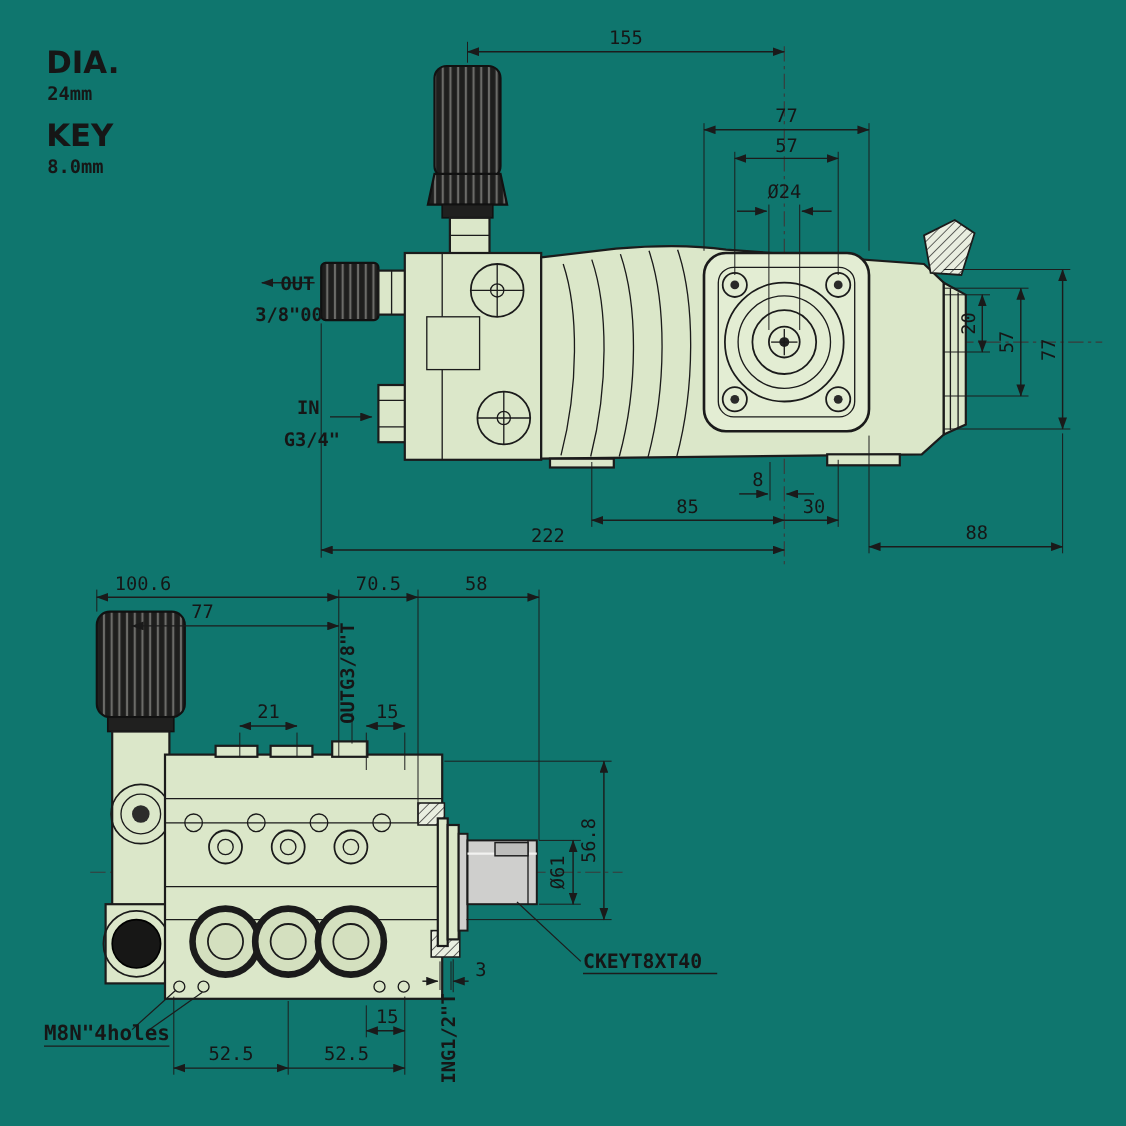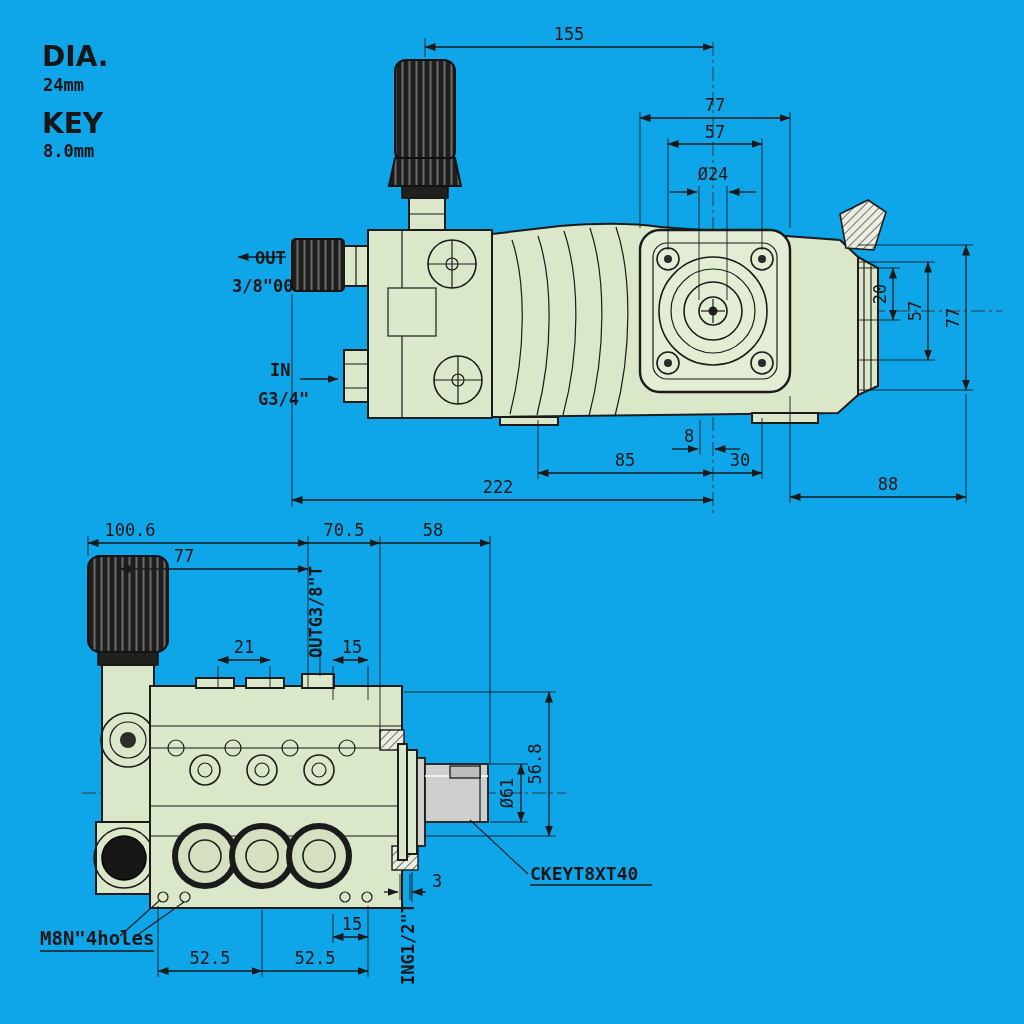--- a/index.html
+++ b/index.html
@@ -1,16 +1,16 @@
 <!DOCTYPE html>
 <html><head>
 <meta charset="utf-8">
 <style>
   html,body{margin:0;padding:0;background:#eeeeec;}
-  .page{width:1024px;height:1024px;background:#0ea5e9;position:relative;overflow:hidden;}
+  .page{width:1024px;height:1024px;background:#0f766e;position:relative;overflow:hidden;}
   svg{display:block;}
   text{fill:#161616;font-family:"DejaVu Sans Mono","Liberation Mono",monospace;}
   .dim{font-size:17px;}
   .dim-b{font-size:17px;font-weight:bold;}
   .note{font-size:18px;font-weight:bold;}
   .note-lg{font-size:19px;font-weight:bold;}
   .legend-big{font-family:"DejaVu Sans","Liberation Sans",sans-serif;font-size:28px;font-weight:bold;}
   .legend-sm{font-size:17px;font-weight:bold;}
   .ext{stroke:#1c1c1c;stroke-width:0.9;fill:none;}
   .dln{stroke:#1c1c1c;stroke-width:1.3;fill:none;}

